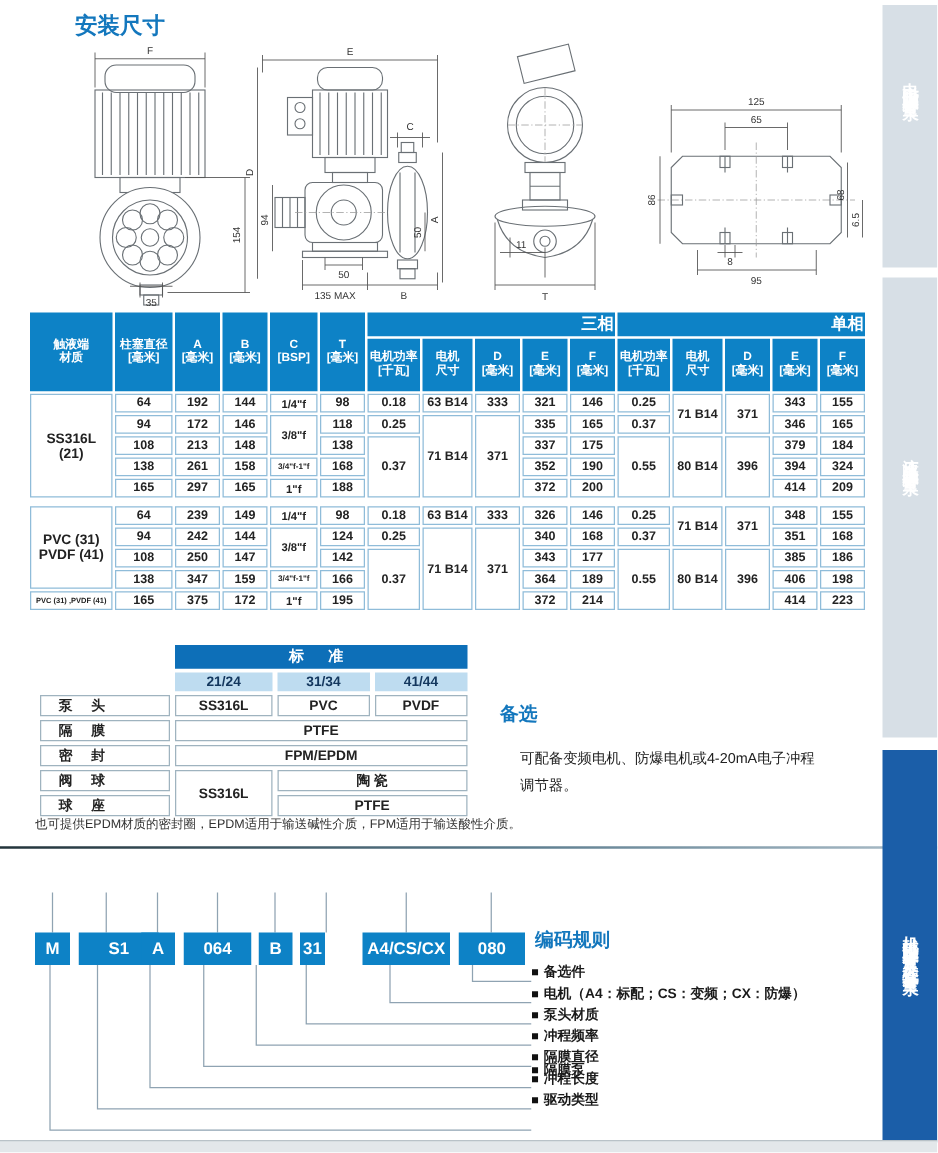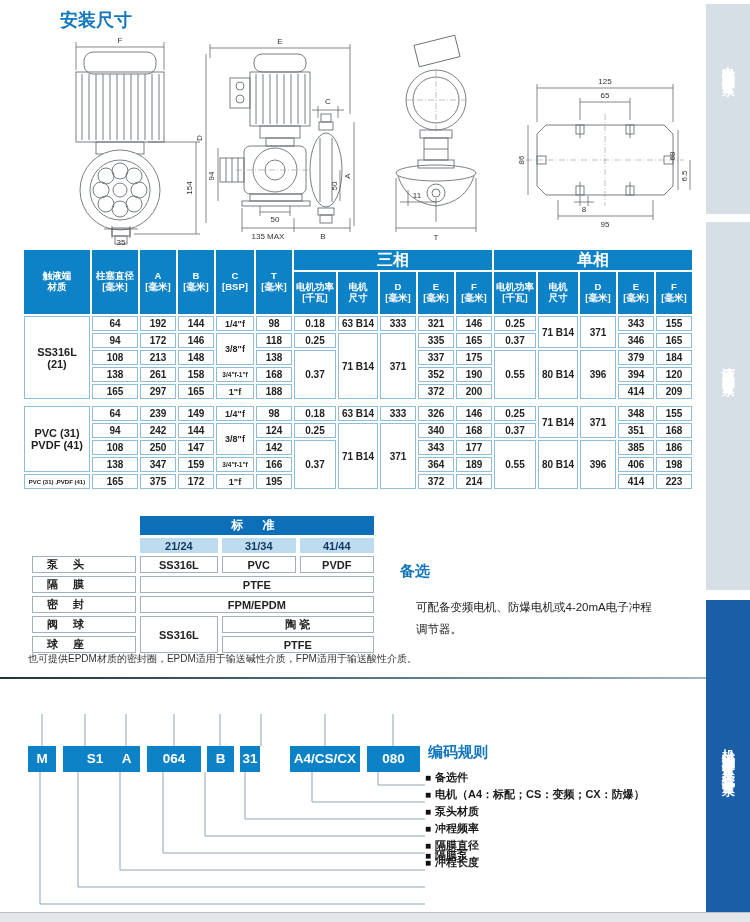--- a/index.html
+++ b/index.html
@@ -12,21 +12,21 @@
   .ln{stroke:#6a7075;stroke-width:0.9;fill:none;}
   .lnf{stroke:#6a7075;stroke-width:0.9;fill:#fff;}
   .dm{stroke:#555;stroke-width:0.7;fill:none;}
   .cl{stroke:#999;stroke-width:0.6;stroke-dasharray:6 2 1 2;fill:none;}
   .dlab{font-size:8px;fill:#333;font-family:"Liberation Sans",sans-serif;}
 
   
   #dimTable{position:absolute;left:22px;top:248px;border-collapse:separate;border-spacing:2px;}
   #dimTable th{background:#0d82c6;color:#fff;font-weight:bold;font-size:9.5px;line-height:1.15;
                white-space:pre-line;text-align:center;vertical-align:middle;padding:1px;}
-  #dimTable thead tr:first-child th.hg{height:17px;font-size:16px;}
+  #dimTable thead tr:first-child th.hg{height:17px;font-size:13px;text-align:right;}
   #dimTable thead th{height:40px;}
   #dimTable td{border:1px solid #8fbcd9;background:#fff;text-align:center;vertical-align:middle;
                font-size:10px;font-weight:bold;color:#222;height:13px;padding:0 1px;white-space:pre-line;}
   #dimTable td.mat{font-size:11px;}
   #dimTable td.mat-small{font-size:6px;}
   #dimTable td.c{font-size:9px;}
   #dimTable td.small{font-size:6.5px;}
   #dimTable td.gap{border:none;background:transparent;height:3px;padding:0;}
 
   
@@ -360,21 +360,21 @@
         </tr>
         <tr>
           <td>138</td>
           <td>261</td>
           <td>158</td>
           <td class="c small">3/4"f-1"f</td>
           <td>168</td>
           <td>352</td>
           <td>190</td>
           <td>394</td>
-          <td>120</td>
+          <td>324</td>
         </tr>
         <tr>
           <td>165</td>
           <td>297</td>
           <td>165</td>
           <td class="c">1"f</td>
           <td>188</td>
           <td>372</td>
           <td>200</td>
           <td>414</td>
@@ -542,20 +542,21 @@
   <div class="codebox" style="left:367px;width:53px;">080</div>
 
   <div class="coding-title">编码规则</div>
 
   <div class="leg" style="top:770px"><span class="bullet">■</span><span>备选件</span></div>
   <div class="leg" style="top:787px"><span class="bullet">■</span><span>电机（A4：标配；CS：变频；CX：防爆）</span></div>
   <div class="leg" style="top:804px"><span class="bullet">■</span><span>泵头材质</span></div>
   <div class="leg" style="top:821px"><span class="bullet">■</span><span>冲程频率</span></div>
   <div class="leg" style="top:838px"><span class="bullet">■</span><span>隔膜直径</span></div>
   <div class="leg" style="top:855px"><span class="bullet">■</span><span>冲程长度</span></div>
+  <div class="leg" style="top:872px"><span class="bullet">■</span><span>驱动类型</span></div>
   <div class="leg" style="top:848px"><span class="bullet">■</span><span>隔膜泵</span></div>
 
   <div id="side1" class="side">
     <div class="vtxt">电磁隔膜计量泵</div>
   </div>
   <div id="side2" class="side">
     <div class="vtxt">液压隔膜计量泵</div>
   </div>
   <div id="side3" class="side">
     <div class="vtxt">机械隔膜计量泵及柱塞计量泵</div>

